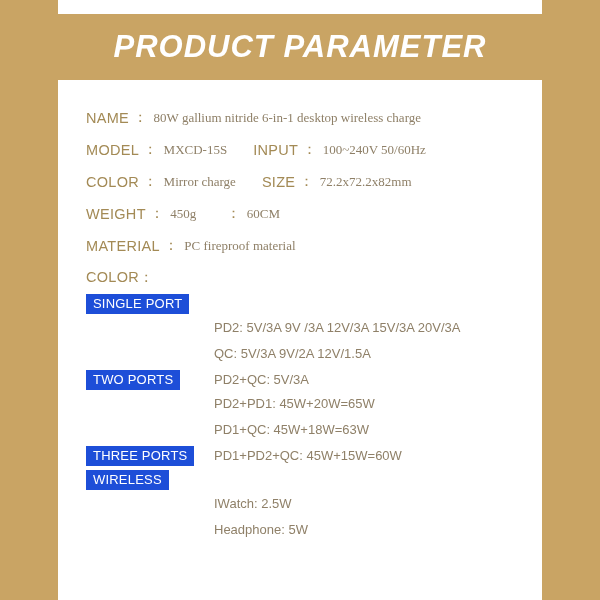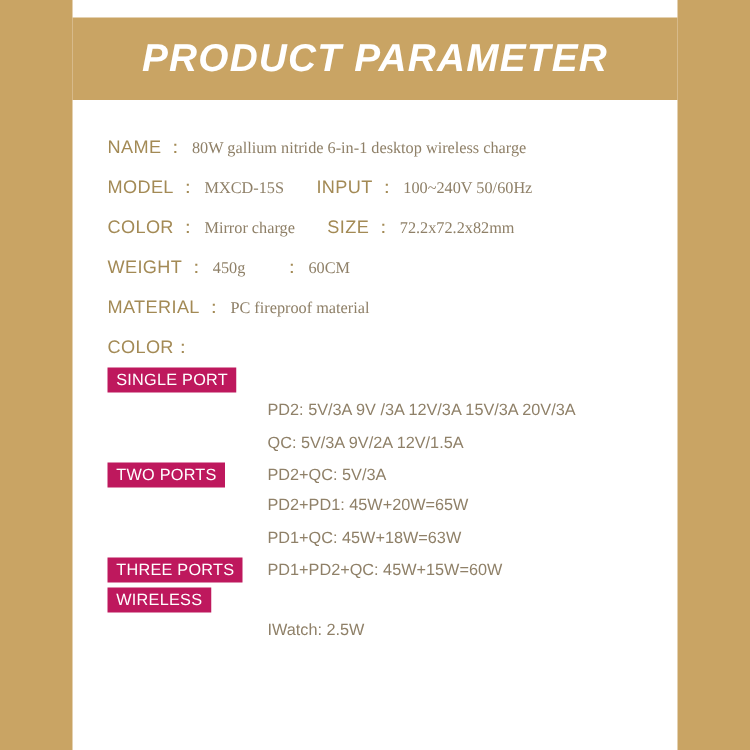--- a/index.html
+++ b/index.html
@@ -102,21 +102,21 @@
     margin-bottom: 4px;
     min-height: 19px;
   }
   .tag-col {
     width: 128px;
     flex: 0 0 128px;
     padding-top: 0px;
   }
   .tag {
     display: inline-block;
-    background: #be185d;
+    background: #1d4ed8;
     color: #ffffff;
     font-size: 13px;
     padding: 2px 7px 3px 7px;
     letter-spacing: 0.2px;
     white-space: nowrap;
   }
   .tag-spacer {
     display: inline-block;
     height: 19px;
   }
@@ -234,17 +234,18 @@
         </div>
       </div>
 
       <div class="spec-row">
         <div class="tag-col"><span class="tag-spacer"></span></div>
         <div class="spec-val">IWatch: 2.5W</div>
       </div>
 
       <div class="spec-row">
         <div class="tag-col"><span class="tag-spacer"></span></div>
+        <div class="spec-val">Headphone: 5W</div>
       </div>
 
     </div>
   </div>
 </div>
 
 </body></html>

